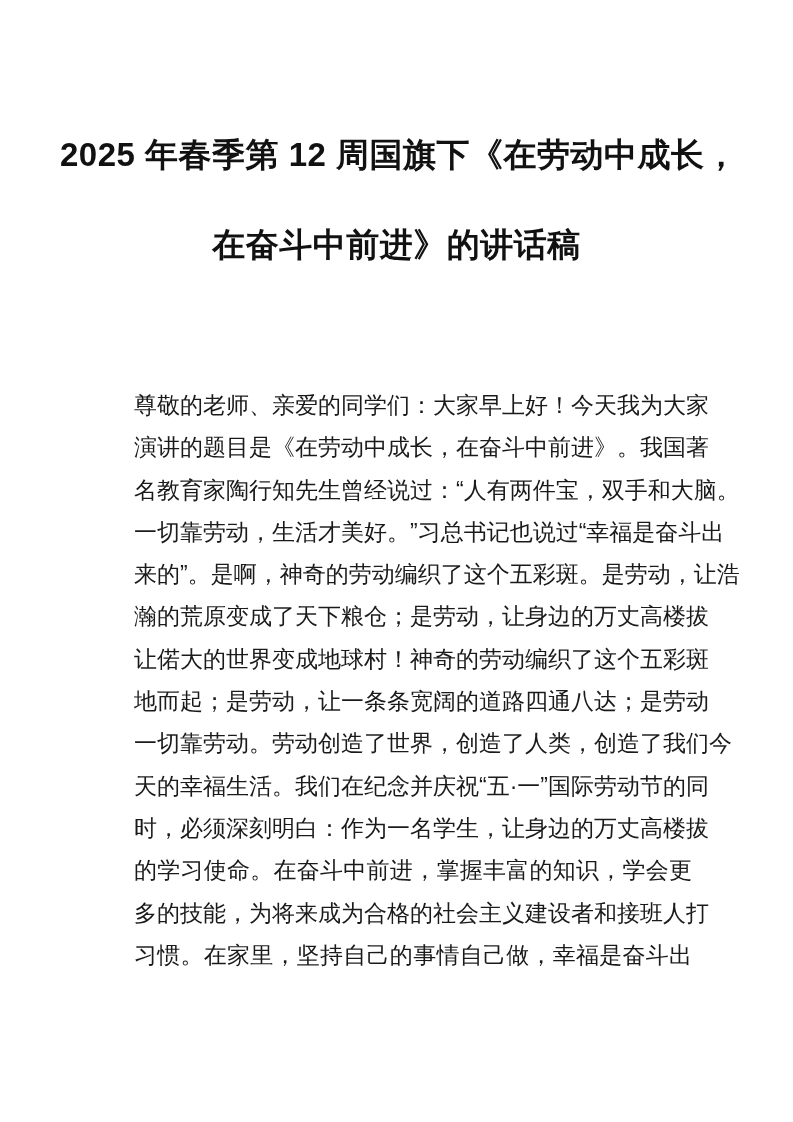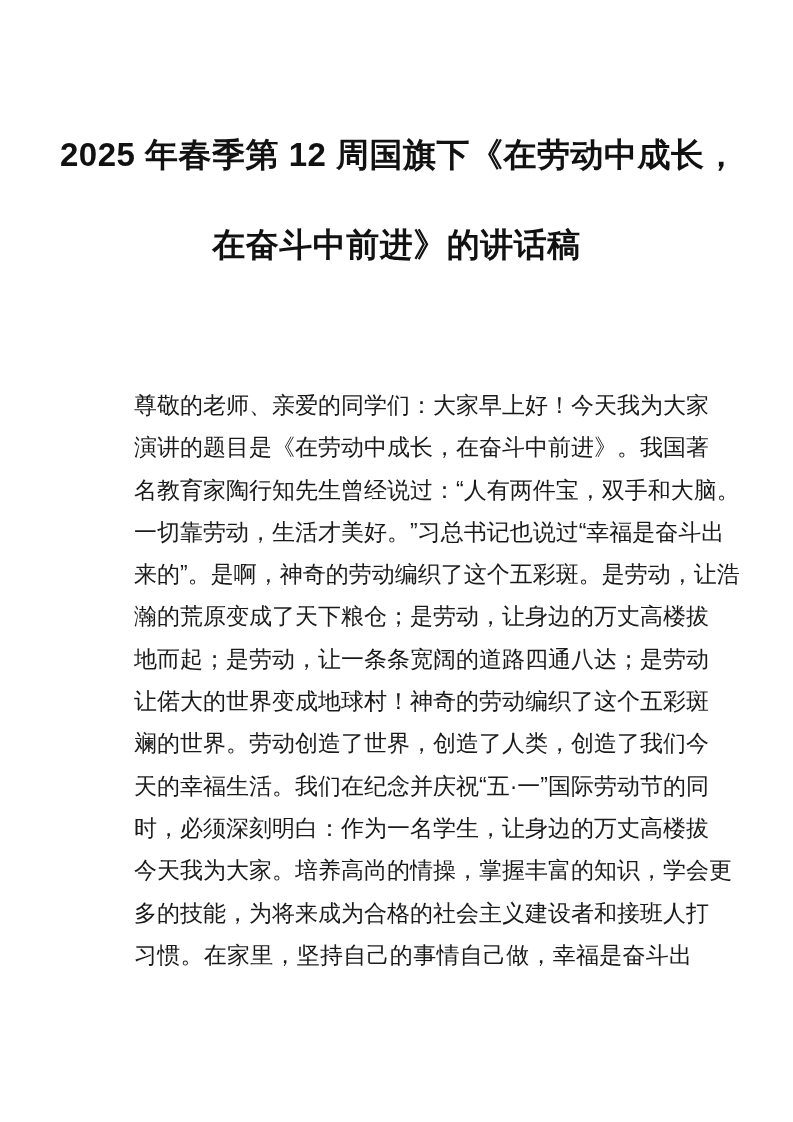--- a/index.html
+++ b/index.html
@@ -59,22 +59,22 @@
       <div class="title-line">在奋斗中前进》的讲话稿</div>
     </div>
 
   <div class="doc-body">
       <div class="body-line">尊敬的老师、亲爱的同学们：大家早上好！今天我为大家</div>
       <div class="body-line">演讲的题目是《在劳动中成长，在奋斗中前进》。我国著</div>
       <div class="body-line">名教育家陶行知先生曾经说过：“人有两件宝，双手和大脑。</div>
       <div class="body-line">一切靠劳动，生活才美好。”习总书记也说过“幸福是奋斗出</div>
       <div class="body-line">来的”。是啊，神奇的劳动编织了这个五彩斑。是劳动，让浩</div>
       <div class="body-line">瀚的荒原变成了天下粮仓；是劳动，让身边的万丈高楼拔</div>
+      <div class="body-line">让偌大的世界变成地球村！神奇的劳动编织了这个五彩斑</div>
       <div class="body-line">地而起；是劳动，让一条条宽阔的道路四通八达；是劳动</div>
-      <div class="body-line">让偌大的世界变成地球村！神奇的劳动编织了这个五彩斑</div>
-      <div class="body-line">斓的世界。劳动创造了世界，创造了人类，创造了我们今</div>
+      <div class="body-line">一切靠劳动。劳动创造了世界，创造了人类，创造了我们今</div>
       <div class="body-line">天的幸福生活。我们在纪念并庆祝“五·一”国际劳动节的同</div>
       <div class="body-line">时，必须深刻明白：作为一名学生，让身边的万丈高楼拔</div>
-      <div class="body-line">今天我为大家。培养高尚的情操，掌握丰富的知识，学会更</div>
+      <div class="body-line">的学习使命。在奋斗中前进，掌握丰富的知识，学会更</div>
       <div class="body-line">多的技能，为将来成为合格的社会主义建设者和接班人打</div>
       <div class="body-line">习惯。在家里，坚持自己的事情自己做，幸福是奋斗出</div>
     </div>
 </div>
 
 </body></html>

